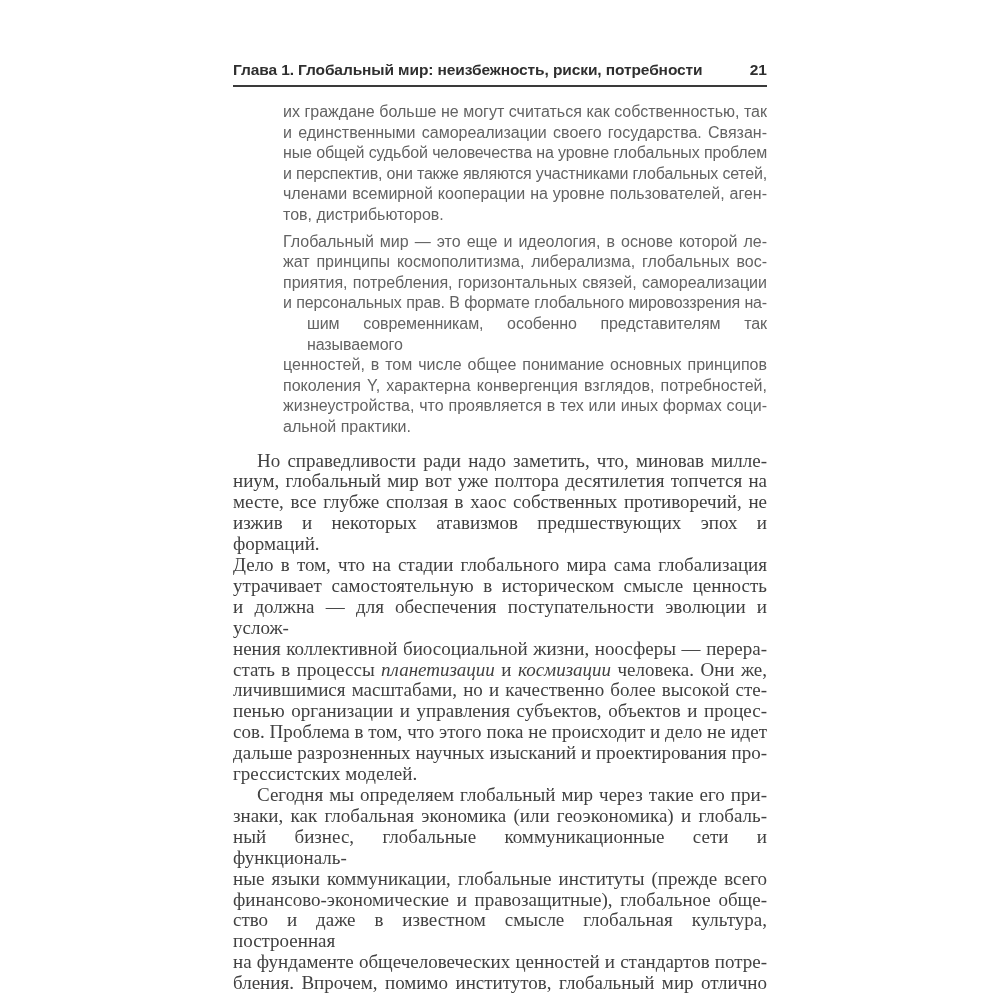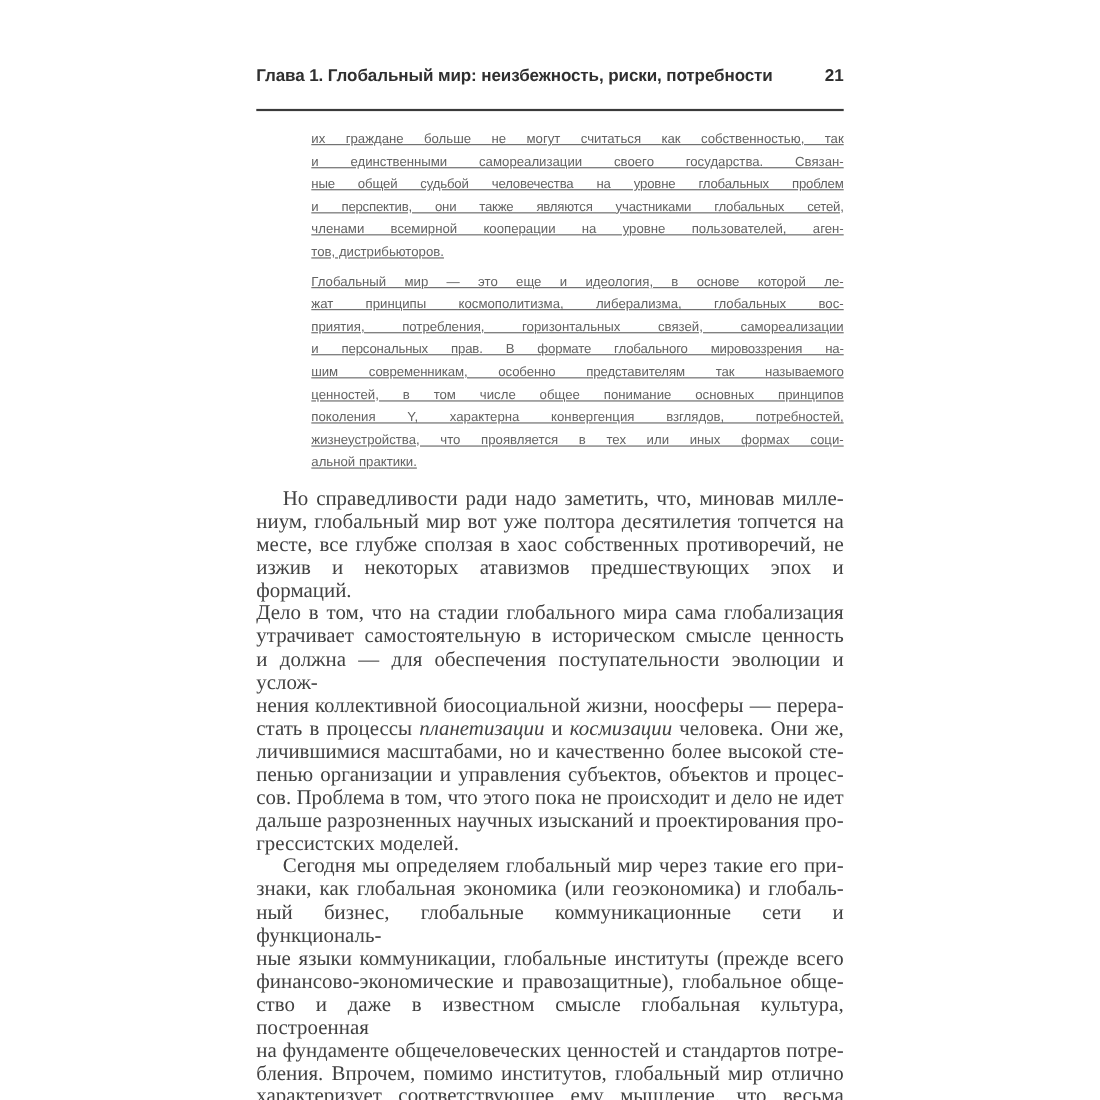--- a/index.html
+++ b/index.html
@@ -23,34 +23,33 @@
   }
   .page-header {
     display: flex;
     justify-content: space-between;
     align-items: baseline;
     font-family: "Liberation Sans", sans-serif;
     font-weight: bold;
     font-size: 15.5px;
     line-height: 17px;
     color: var(--text-header, #2f2f2f);
-    padding-bottom: 21px;
+    padding-bottom: 7px;
     border-bottom: 2px solid var(--rule, #3a3a3a);
   }
   .page-header .chapter-title { letter-spacing: -0.1px; }
   .page-header .page-number { padding-left: 12px; }
 
   .quote-block {
     margin-top: 15px;
     margin-left: 50px;
     font-family: "Liberation Sans", sans-serif;
-    font-size: 12px;
+    font-size: 16px;
     line-height: 20.6px;
     color: var(--text-quote, #636363);
-    text-decoration: underline;
   }
   .quote-block .para + .para { margin-top: 6px; }
 
   .body-text {
     margin-top: 13px;
     font-family: "Liberation Serif", serif;
     font-size: 19px;
     line-height: 20.9px;
     color: var(--text-primary, #414141);
   }
@@ -81,21 +80,21 @@
           <div class="line" style="letter-spacing: -0.15px;"><span>ные общей судьбой человечества на уровне глобальных проблем</span></div>
           <div class="line" style="letter-spacing: -0.2px;"><span>и перспектив, они также являются участниками глобальных сетей,</span></div>
           <div class="line" style=""><span>членами всемирной кооперации на уровне пользователей, аген-</span></div>
           <div class="line lastline" style=""><span>тов, дистрибьюторов.</span></div>
         </div>
         <div class="para">
           <div class="line" style=""><span>Глобальный мир — это еще и идеология, в основе которой ле-</span></div>
           <div class="line" style=""><span>жат принципы космополитизма, либерализма, глобальных вос-</span></div>
           <div class="line" style=""><span>приятия, потребления, горизонтальных связей, самореализации</span></div>
           <div class="line" style="letter-spacing: -0.15px;"><span>и персональных прав. В формате глобального мировоззрения на-</span></div>
-          <div class="line" style="letter-spacing: -0.1px;"><span>шим современникам, особенно представителям так называемого</span></div>
+          <div class="line" style="letter-spacing: -0.1px; margin-left: 24px;"><span>шим современникам, особенно представителям так называемого</span></div>
           <div class="line" style=""><span>ценностей, в том числе общее понимание основных принципов</span></div>
           <div class="line" style=""><span>поколения Y, характерна конвергенция взглядов, потребностей,</span></div>
           <div class="line" style=""><span>жизнеустройства, что проявляется в тех или иных формах соци-</span></div>
           <div class="line lastline" style=""><span>альной практики.</span></div>
         </div>
       </section>
 
     <section class="body-text" id="body-text">
         <div class="para">
           <div class="line indent" style=""><span>Но справедливости ради надо заметить, что, миновав милле-</span></div>

